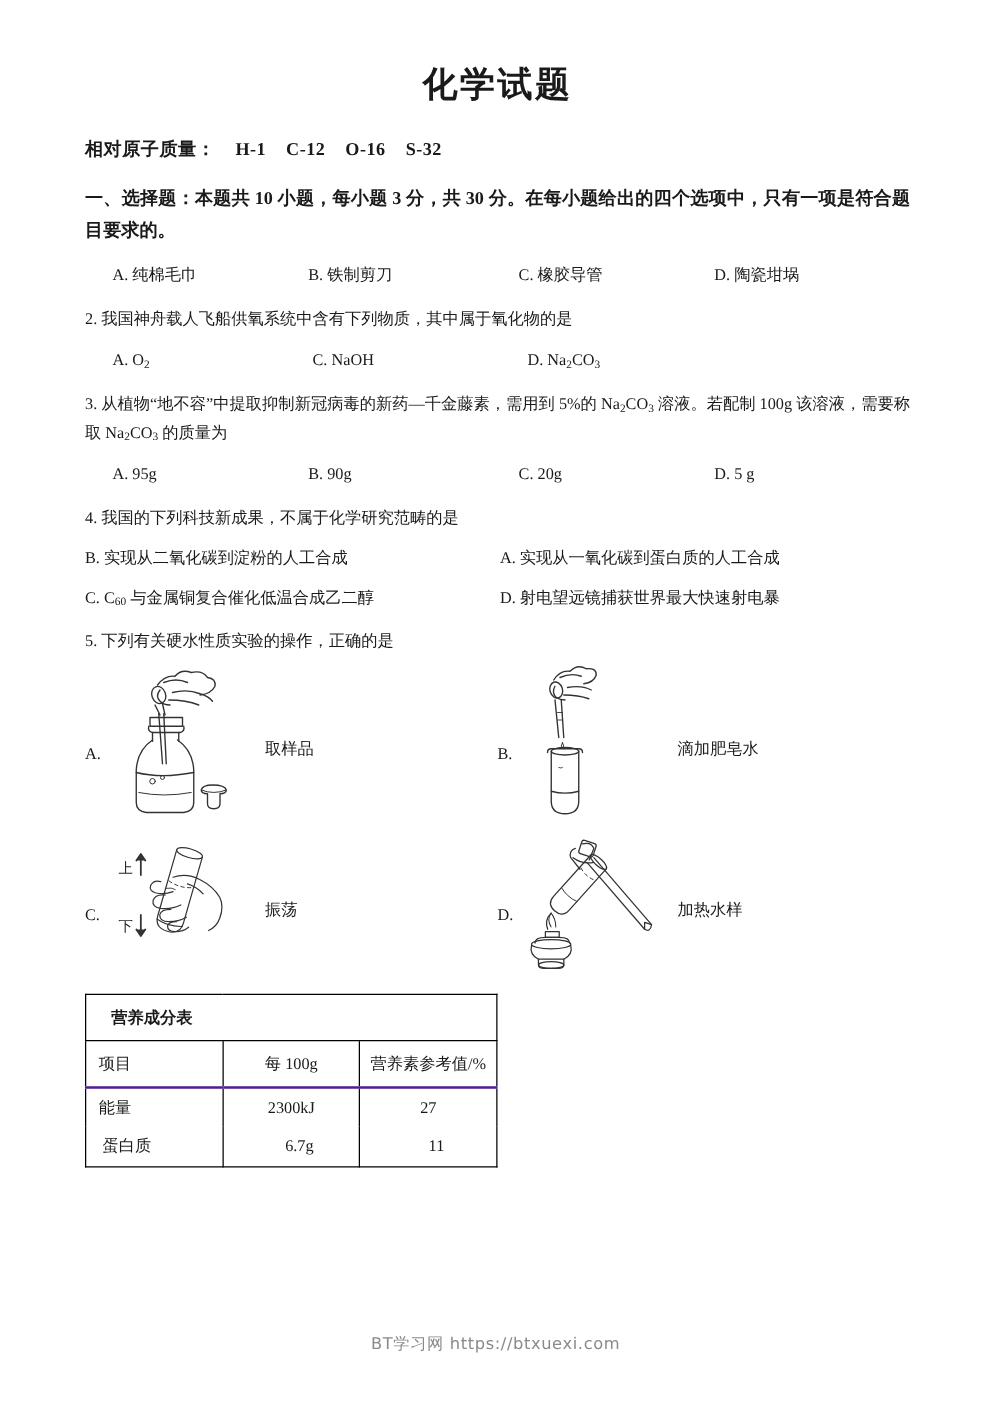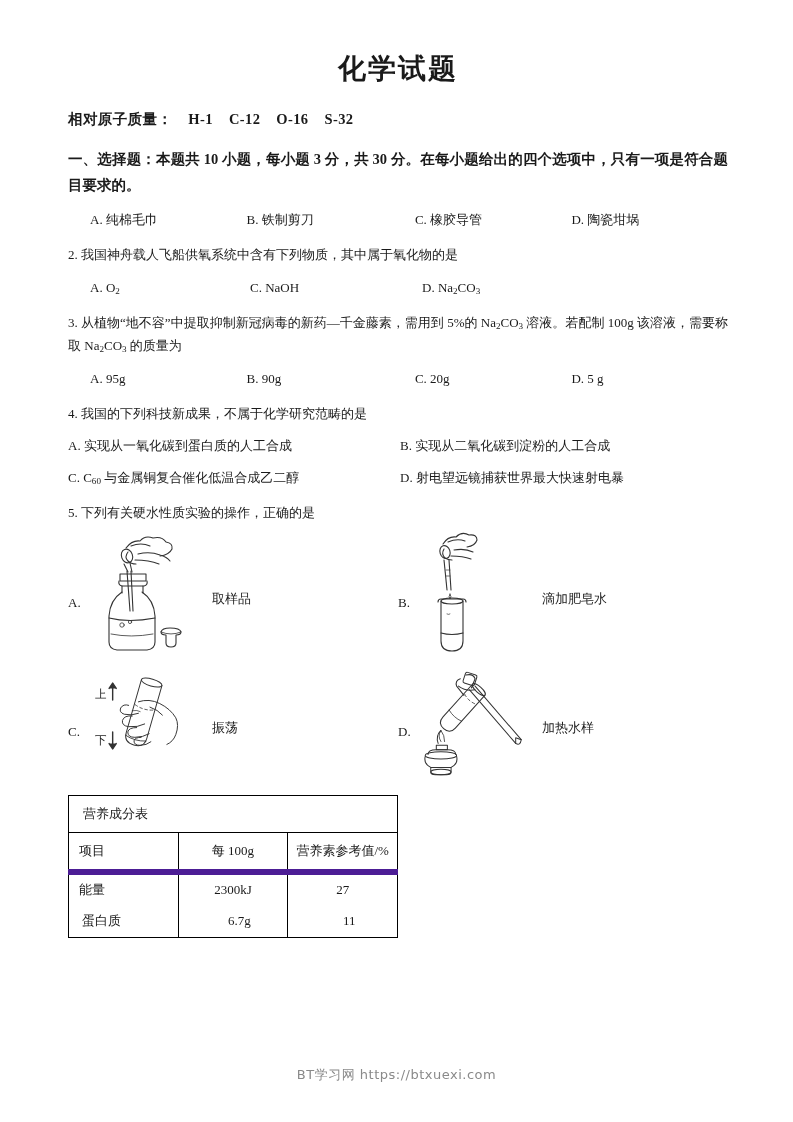--- a/index.html
+++ b/index.html
@@ -114,25 +114,25 @@
     width: 330px;
     table-layout: fixed;
     font-size: 13px;
   }
   table.nutri td {
     border: 1px solid #000000;
     padding: 0;
     height: 36px;
     vertical-align: middle;
   }
-  table.nutri .cap-cell { padding-left: 14px; }
+  table.nutri .cap-cell { padding-left: 20px; font-weight: bold; }
   table.nutri .c1 { width: 88px; padding-left: 10px; }
   table.nutri .c2 { width: 104px; text-align: center; }
   table.nutri .c3 { width: 138px; text-align: center; }
-  table.nutri tr.data-block td { border-top: 6px solid #4c1d95; border-bottom: none; height: 30px; }
+  table.nutri tr.data-block td { border-top: 2px solid #4c1d95; border-bottom: none; height: 30px; }
   table.nutri tr.data-block-last td { border-top: none; border-bottom: 1px solid #000; height: 32px; padding-left: 13px; }
 
   .watermark {
     position: absolute;
     left: 0;
     top: 1066px;
     width: 793px;
     text-align: center;
     font-family: "DejaVu Sans", "Liberation Sans", sans-serif;
     font-size: 13px;
@@ -172,22 +172,22 @@
     <div class="q-stem">3. 从植物“地不容”中提取抑制新冠病毒的新药—千金藤素，需用到 5%的 Na<sub>2</sub>CO<sub>3</sub> 溶液。若配制 100g 该溶液，需要称取 Na<sub>2</sub>CO<sub>3</sub> 的质量为</div>
     <div class="opts four">
       <div class="opt">A. 95g</div>
       <div class="opt">B. 90g</div>
       <div class="opt">C. 20g</div>
       <div class="opt">D. 5 g</div>
     </div>
 
     <div class="q-stem">4. 我国的下列科技新成果，不属于化学研究范畴的是</div>
     <div class="opts two">
+      <div class="opt">B. 实现从二氧化碳到淀粉的人工合成</div>
       <div class="opt">A. 实现从一氧化碳到蛋白质的人工合成</div>
-      <div class="opt">B. 实现从二氧化碳到淀粉的人工合成</div>
     </div>
     <div class="opts two">
       <div class="opt">C. C<sub>60</sub> 与金属铜复合催化低温合成乙二醇</div>
       <div class="opt">D. 射电望远镜捕获世界最大快速射电暴</div>
     </div>
 
     <div class="q-stem">5. 下列有关硬水性质实验的操作，正确的是</div>
 
     <div class="fig-row">
 

